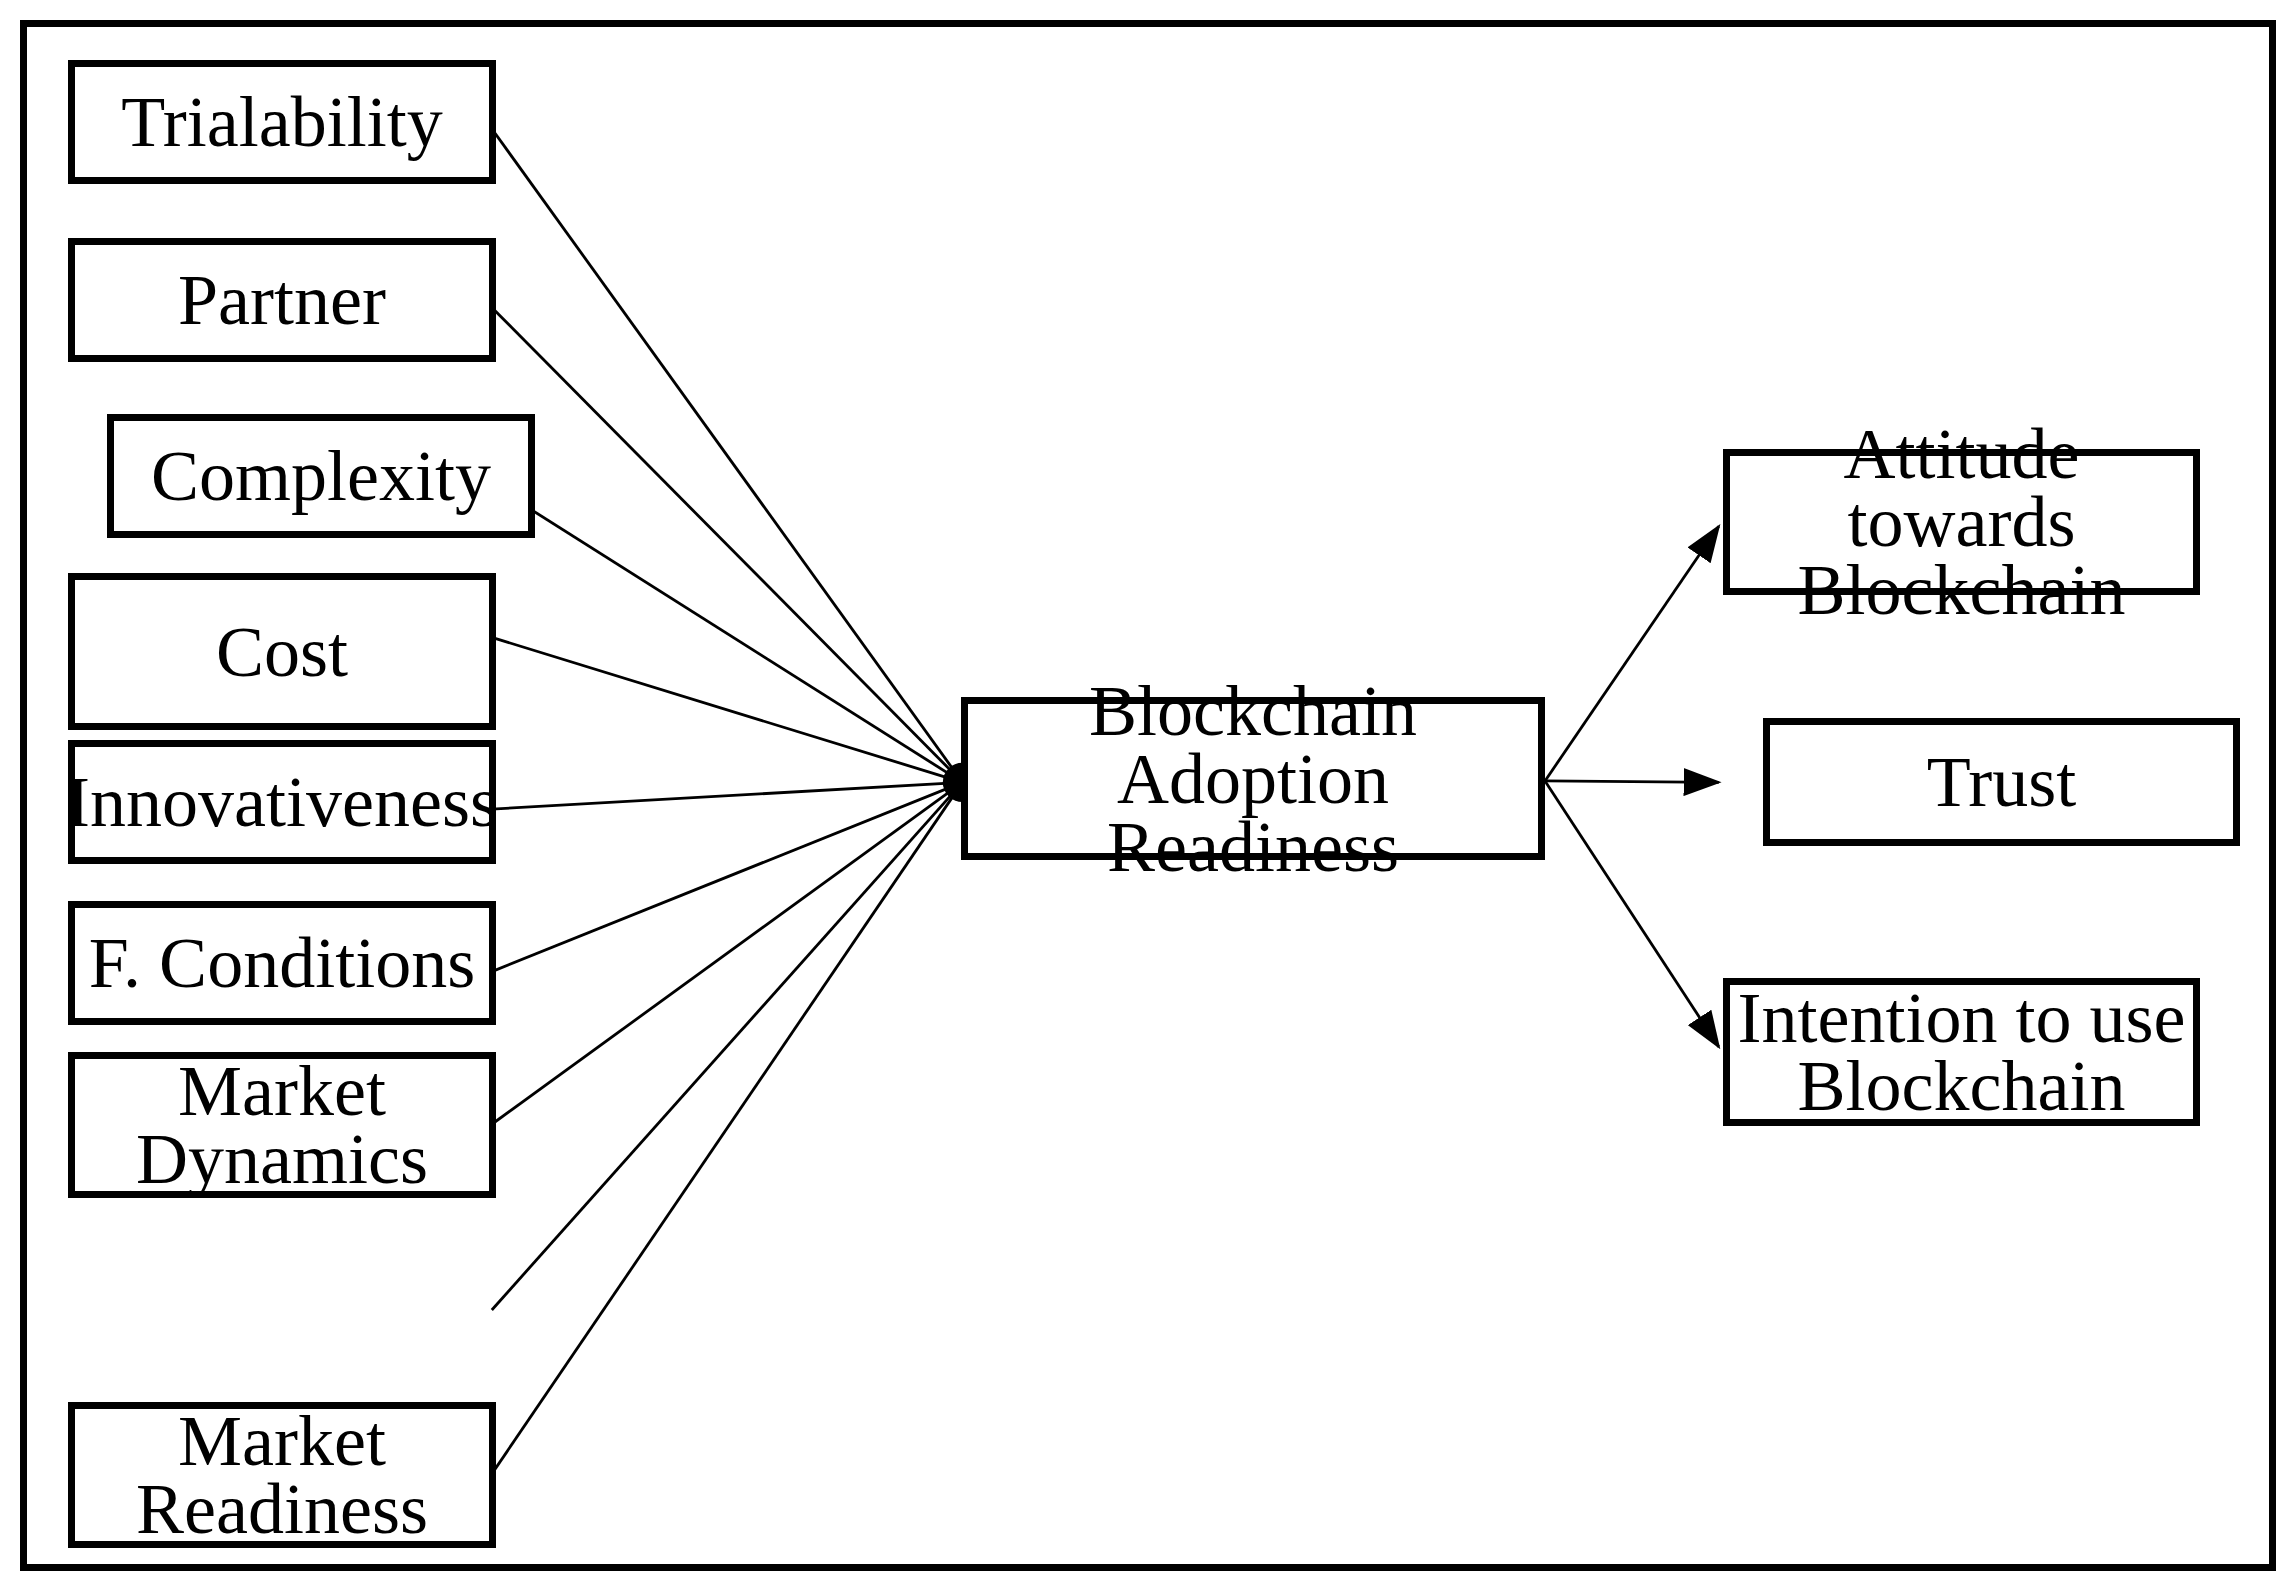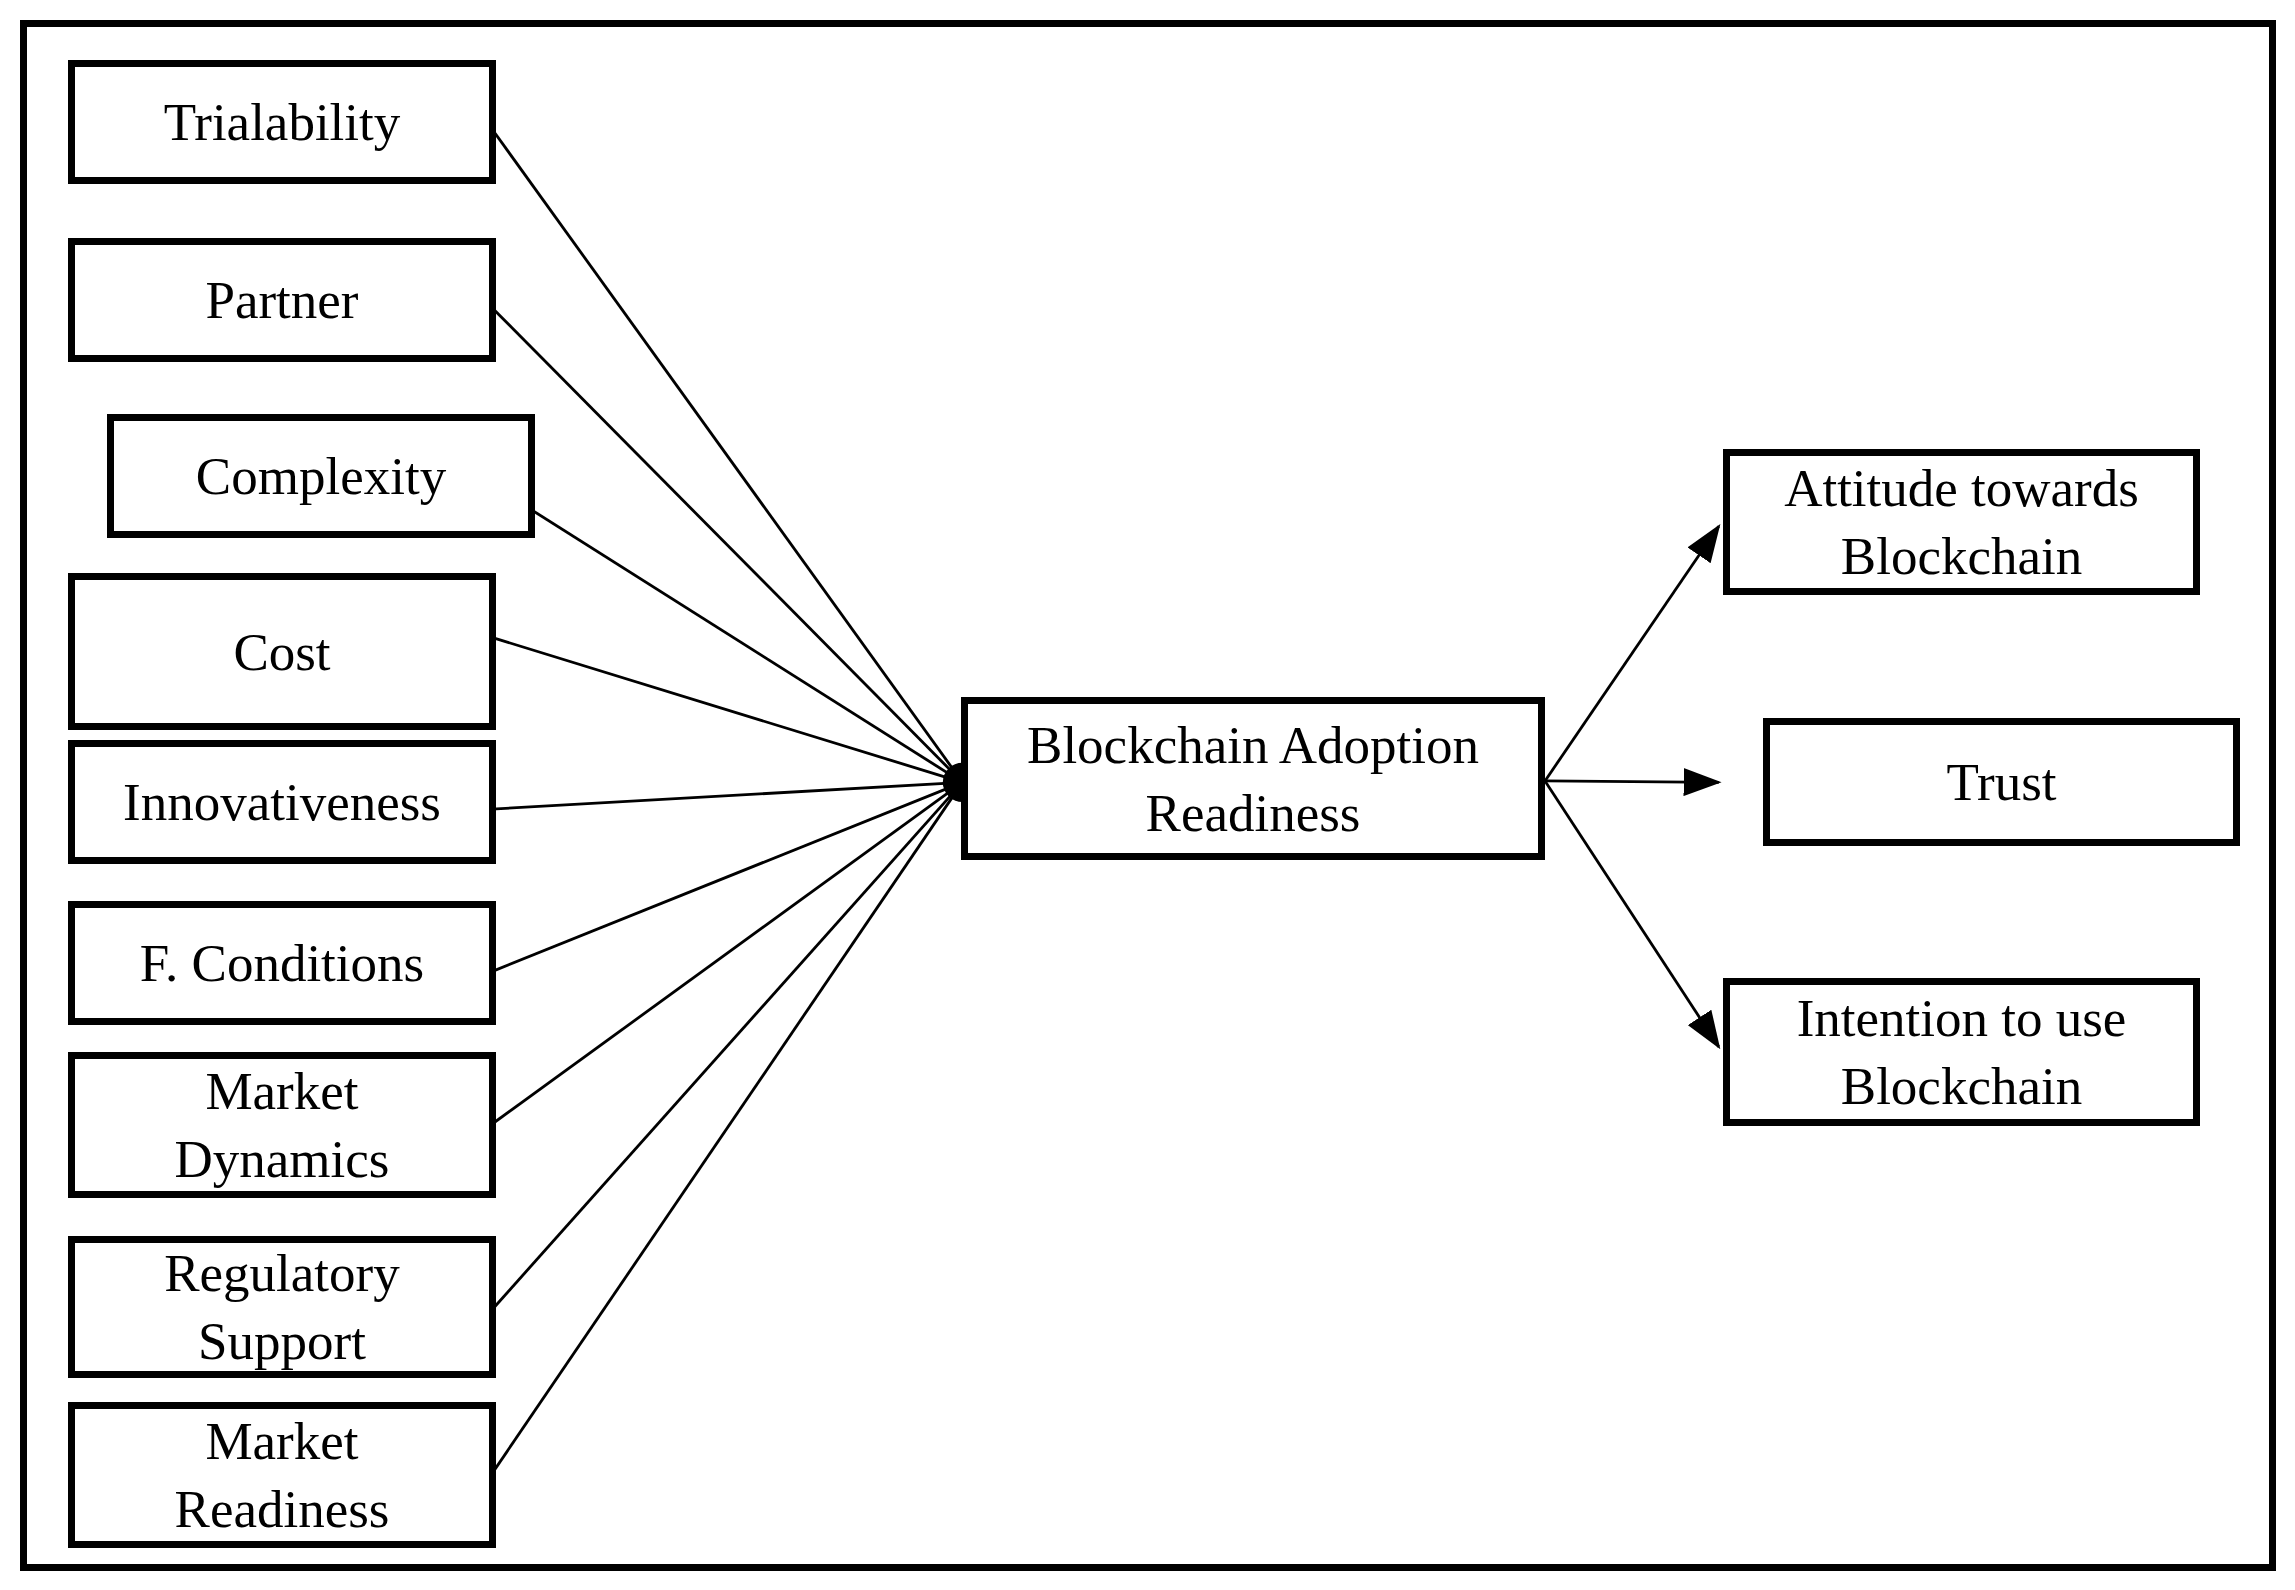--- a/index.html
+++ b/index.html
@@ -34,21 +34,21 @@
   }
   .node {
     position: absolute;
     box-sizing: border-box;
     border: 7px solid #000000;
     background: #ffffff;
     display: flex;
     align-items: center;
     justify-content: center;
     text-align: center;
-    font-size: 53px;
+    font-size: 72px;
     line-height: 68px;
     white-space: pre-line;
     z-index: 2;
   }
   
   .factor { left: 68px; width: 428px; }
   #node-trialability     { top: 60px;   height: 124px; }
   #node-security         { top: 238px;  height: 124px; }
   #node-complexity       { top: 414px;  height: 124px; margin-left: 39px; }
   #node-cost             { top: 573px;  height: 157px; }
@@ -102,22 +102,20 @@
   </svg>
 
   <div class="node factor" id="node-trialability">Trialability</div>
   <div class="node factor" id="node-security">Partner</div>
   <div class="node factor" id="node-complexity">Complexity</div>
   <div class="node factor" id="node-cost">Cost</div>
   <div class="node factor" id="node-innovativeness">Innovativeness</div>
   <div class="node factor" id="node-market-dynamics">Market
 Dynamics</div>
   <div class="node factor" id="node-f-conditions">F. Conditions</div>
-  <div class="node factor" id="node-regulatory-support">Regulatory
-Support</div>
   <div class="node factor" id="node-partner-readiness">Market
 Readiness</div>
 
   <div class="node" id="node-readiness">Blockchain Adoption
 Readiness</div>
 
   <div class="node outcome" id="node-attitude">Attitude towards
 Blockchain</div>
   <div class="node outcome" id="node-trust">Trust</div>
   <div class="node outcome" id="node-intention">Intention to use

